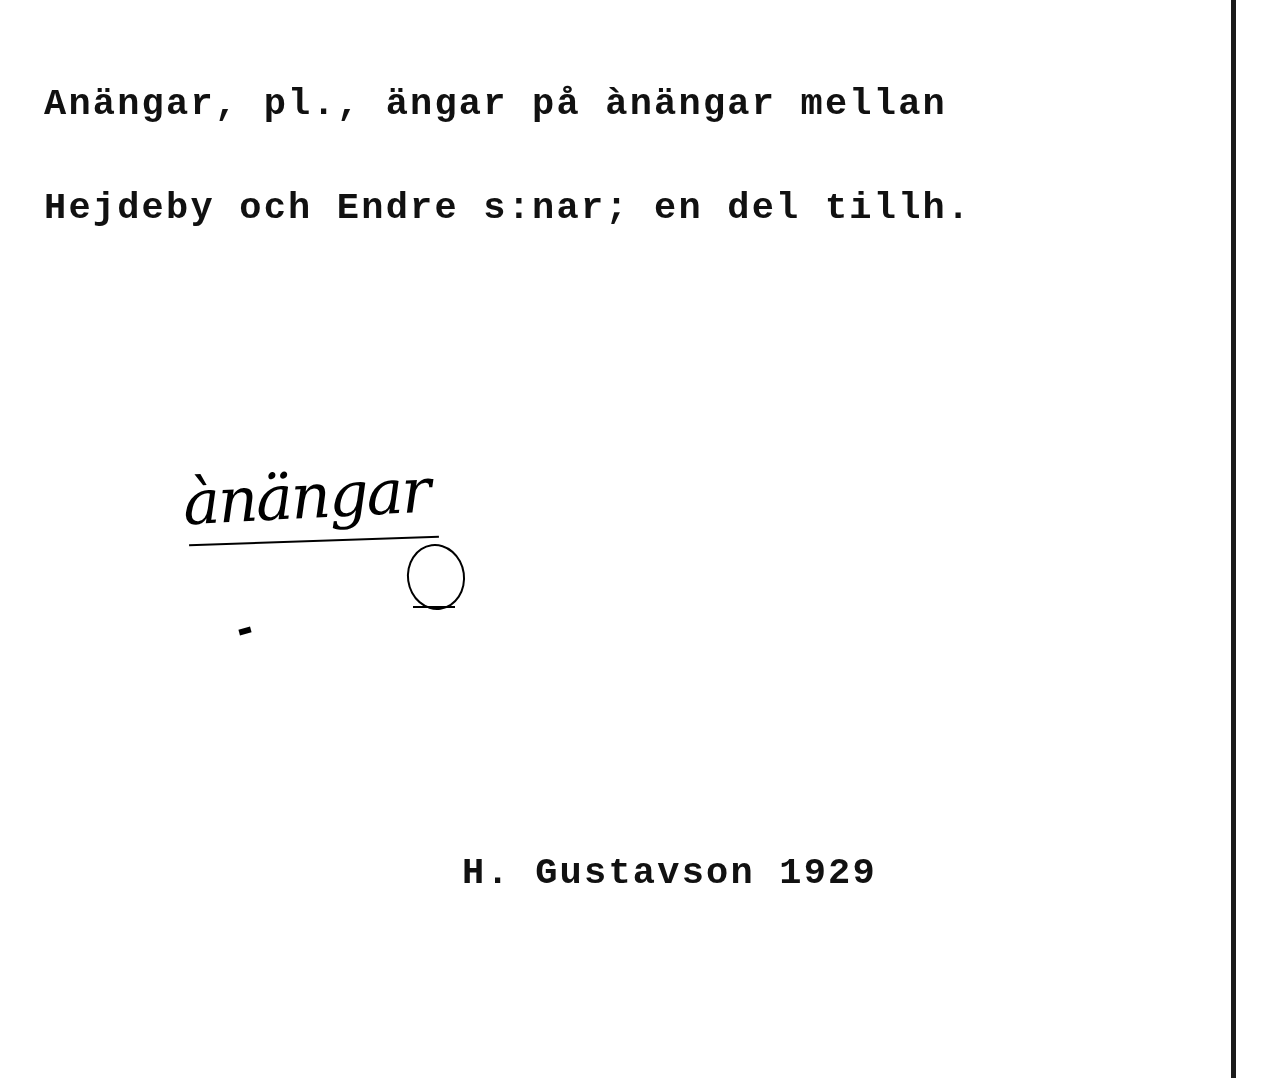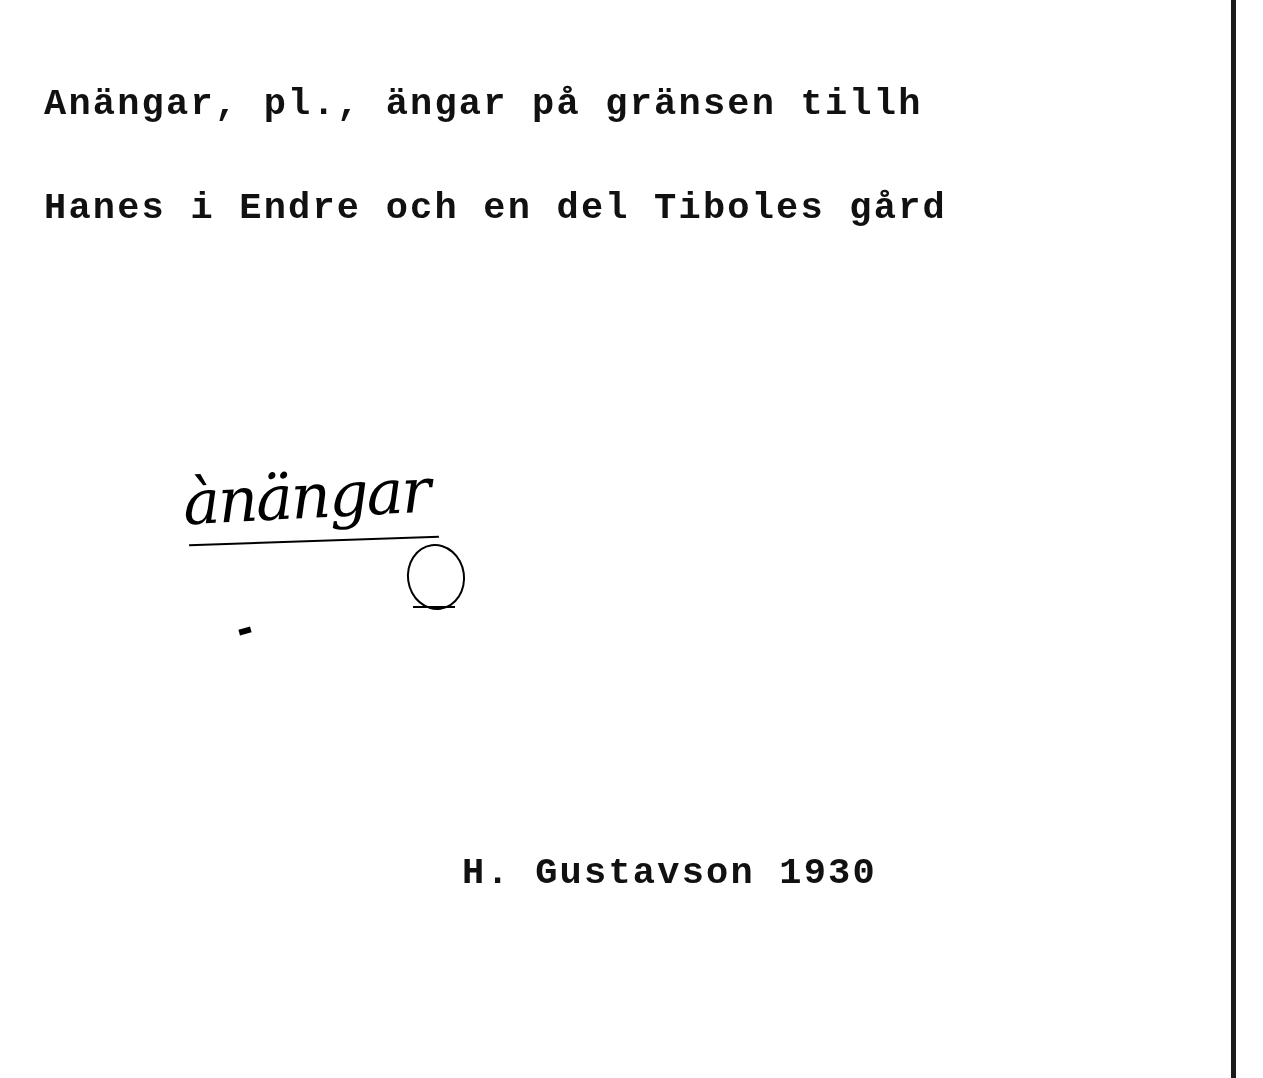--- a/index.html
+++ b/index.html
@@ -145,31 +145,31 @@
 </style>
 </head>
 <body>
 
 <div id="card">
 
   <div class="edge-band"></div>
 
   <div class="typed-block">
 
-    <div class="typed-line"><span class="headword">Anängar</span><span>, pl., ängar på gränsen tillh</span></div>
+    <div class="typed-line"><span class="headword">Anängar</span><span>, pl., ängar på ànängar mellan</span></div>
 
+    <div class="typed-line"><span>Hejdeby och Endre s:nar; en del tillh.</span></div>
 
-    <div class="typed-line"><span>Hanes i Endre och en del Tiboles gård</span></div>
 
 
   </div>
 
   <div class="handwriting-wrap">
     <div class="handwriting-text">ànängar</div>
     <div class="hand-underline"></div>
     <div class="hand-loop"></div>
     <div class="hand-loop-bar"></div>
     <div class="hand-dot"></div>
   </div>
 
-  <div class="attribution">H. Gustavson 1930</div>
+  <div class="attribution">H. Gustavson 1929</div>
 
 </div>
 
 </body></html>

